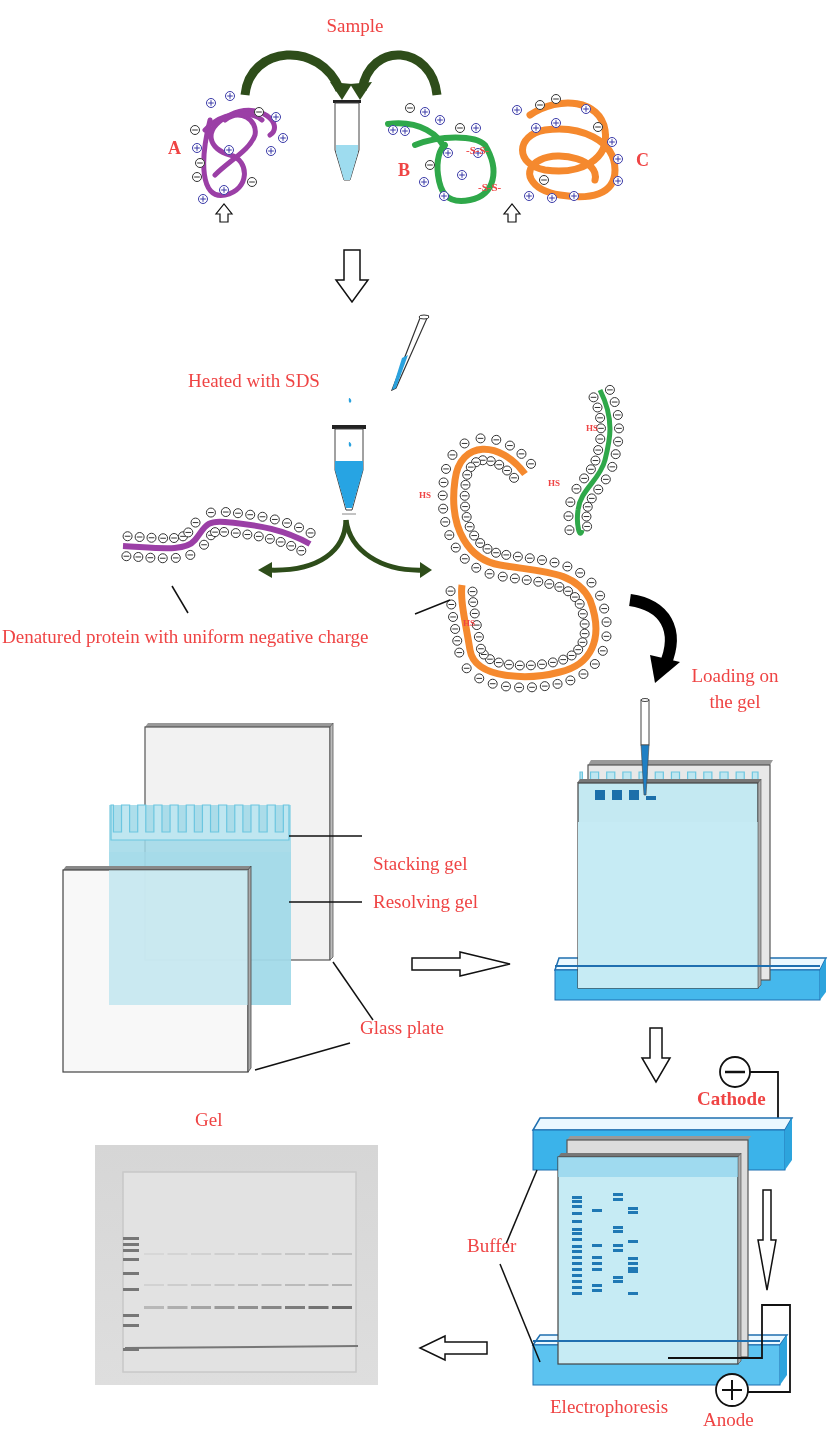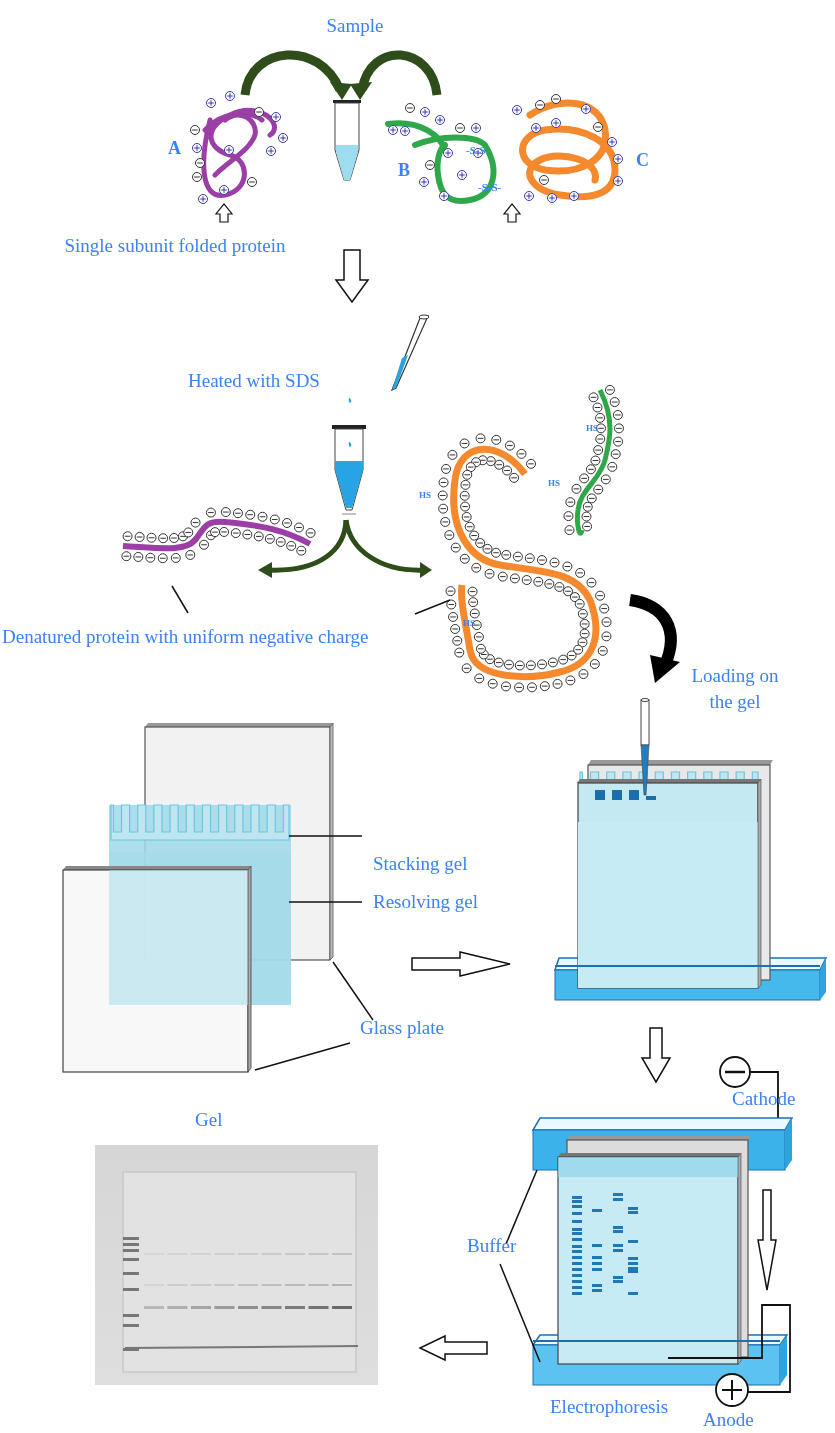--- a/index.html
+++ b/index.html
@@ -1,20 +1,20 @@
 <!DOCTYPE html>
 <html><head>
 <meta charset="utf-8">
 <style>
   html, body { margin: 0; padding: 0; background: #ffffff; }
   body { width: 835px; height: 1433px; position: relative; overflow: hidden;
          font-family: "Liberation Serif", "DejaVu Serif", serif; color: #111; }
   #stage { position: absolute; left: 0; top: 0; width: 835px; height: 1433px; }
   .lbl { position: absolute; font-family: "Liberation Serif", "DejaVu Serif", serif;
-         font-size: 19px; color: #3b82f6; line-height: 26px; white-space: nowrap; }
+         font-size: 19px; color: #ef4444; line-height: 26px; white-space: nowrap; }
   .center { text-align: center; }
   .bold { font-weight: bold; }
 </style>
 </head>
 <body>
 
 <div id="stage">
   <svg id="svg" width="835" height="1433" viewBox="0 0 835 1433" xmlns="http://www.w3.org/2000/svg">
     <defs>
       <marker id="ah" markerWidth="8" markerHeight="8" refX="4" refY="4" orient="auto"></marker>
@@ -1101,34 +1101,33 @@
   </svg>
 
   
   <div class="lbl center" style="left:300px;top:13px;width:110px;">Sample</div>
   <div class="lbl bold" style="left:168px;top:135px;font-size:18px;">A</div>
   <div class="lbl bold" style="left:398px;top:157px;font-size:18px;">B</div>
   <div class="lbl bold" style="left:636px;top:147px;font-size:18px;">C</div>
   <div class="lbl" style="left:466px;top:137px;font-size:11px;font-weight:bold;">-S-S-</div>
   <div class="lbl" style="left:478px;top:174px;font-size:11px;font-weight:bold;">-S-S-</div>
 
-  <div class="lbl center" style="left:30px;top:233px;width:290px;">Single subunit folded protein</div>
 
   <div class="lbl" style="left:188px;top:368px;">Heated with SDS</div>
   <div class="lbl" style="left:419px;top:482px;font-size:9px;font-weight:bold;">HS</div>
   <div class="lbl" style="left:586px;top:415px;font-size:9px;font-weight:bold;">HS</div>
   <div class="lbl" style="left:548px;top:470px;font-size:9px;font-weight:bold;">HS</div>
   <div class="lbl" style="left:463px;top:610px;font-size:9px;font-weight:bold;">HS</div>
   <div class="lbl" style="left:2px;top:624px;">Denatured protein with uniform negative charge</div>
 
   <div class="lbl center" style="left:675px;top:663px;width:120px;">Loading on</div>
   <div class="lbl center" style="left:675px;top:689px;width:120px;">the gel</div>
 
   <div class="lbl" style="left:373px;top:823px;margin-top:28px;">Stacking gel</div>
   <div class="lbl" style="left:373px;top:889px;">Resolving gel</div>
   <div class="lbl" style="left:360px;top:1015px;">Glass plate</div>
 
-  <div class="lbl" style="left:732px;top:1086px;">Cathode</div>
+  <div class="lbl" style="left:697px;top:1086px;font-weight:bold;">Cathode</div>
   <div class="lbl" style="left:195px;top:1107px;">Gel</div>
   <div class="lbl" style="left:467px;top:1233px;">Buffer</div>
   <div class="lbl" style="left:550px;top:1394px;">Electrophoresis</div>
   <div class="lbl" style="left:703px;top:1407px;">Anode</div>
 </div>
 
 </body></html>

